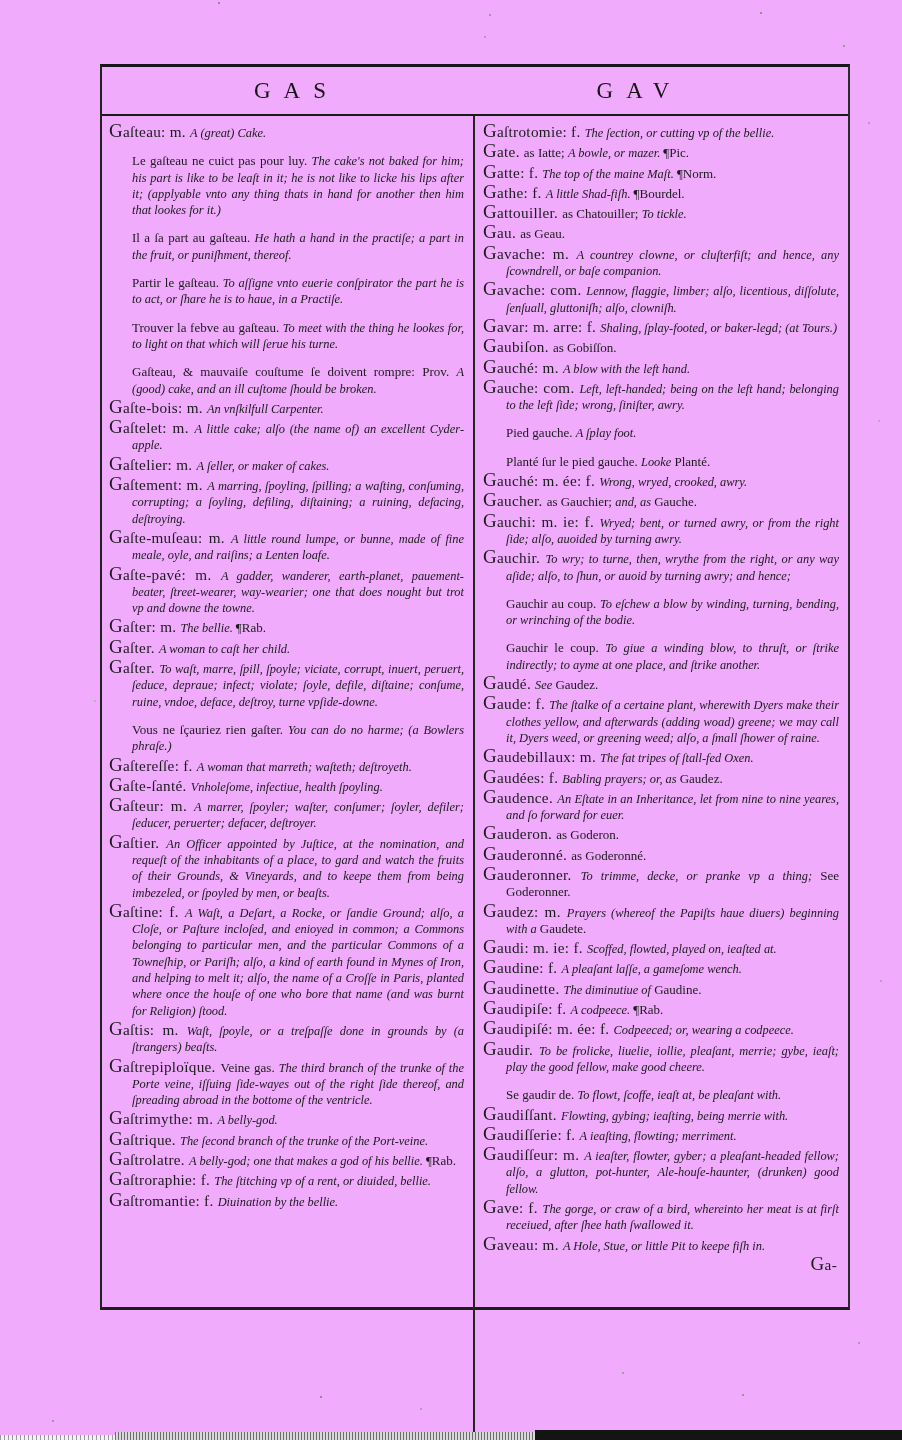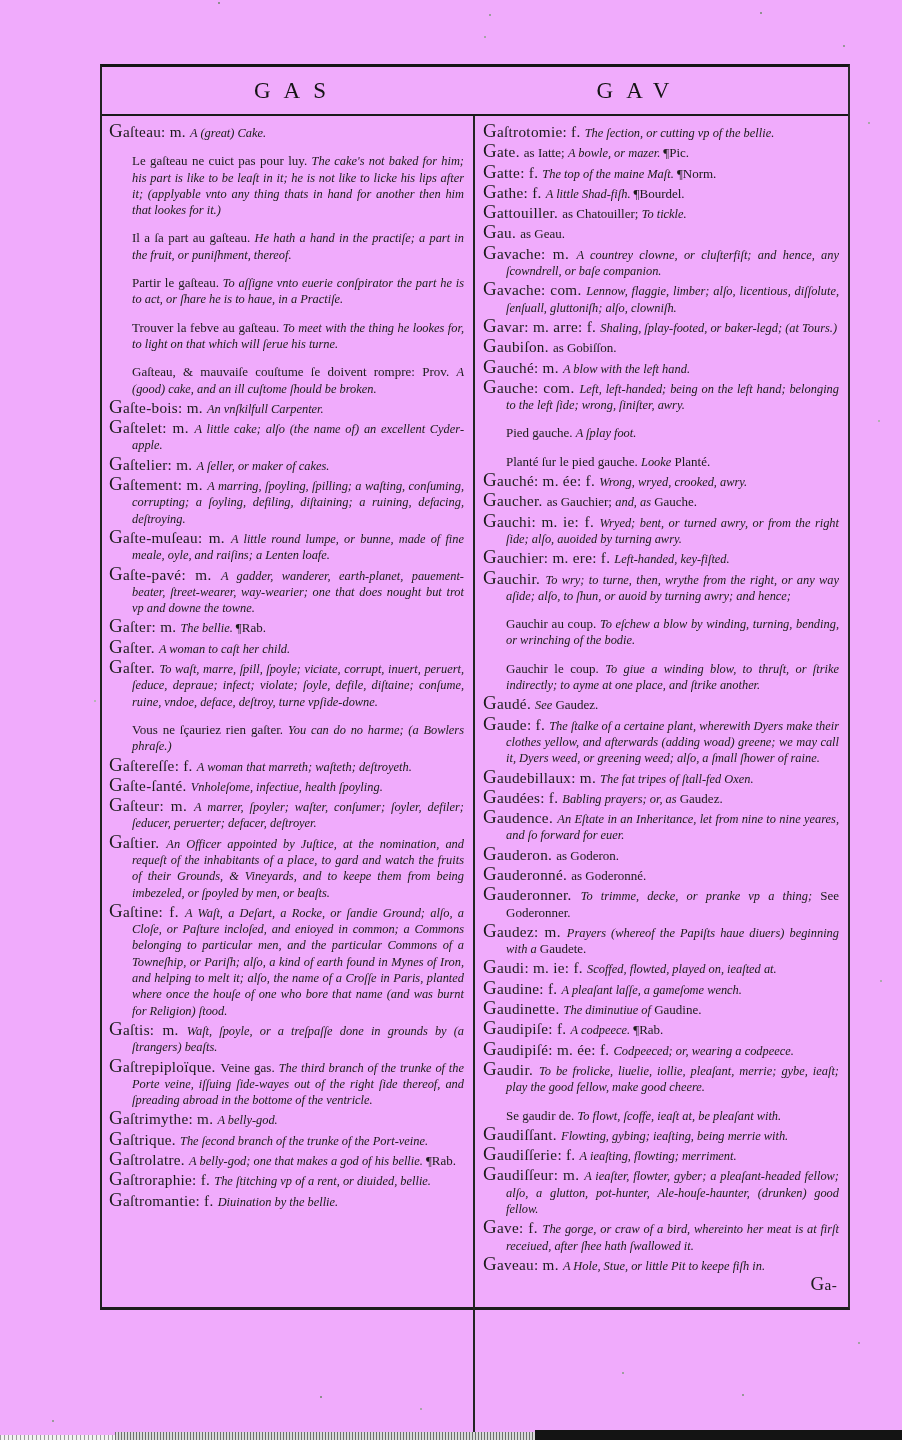--- a/index.html
+++ b/index.html
@@ -107,21 +107,20 @@
           <p class="entry"><span class="seg-head"><span class="cap">G</span>avache: com. </span><span class="seg-italic">Lennow, flaggie, limber; alſo, licentious, diſſolute, ſenſuall, gluttoniſh; alſo, clowniſh.</span></p>
           <p class="entry"><span class="seg-head"><span class="cap">G</span>avar: m. arre: f. </span><span class="seg-italic">Shaling, ſplay-footed, or baker-legd; (at Tours.)</span></p>
           <p class="entry"><span class="seg-head"><span class="cap">G</span>aubiſon. </span><span class="seg-roman">as Gobiſſon.</span></p>
           <p class="entry"><span class="seg-head"><span class="cap">G</span>auché: m. </span><span class="seg-italic">A blow with the left hand.</span></p>
           <p class="entry"><span class="seg-head"><span class="cap">G</span>auche: com. </span><span class="seg-italic">Left, left-handed; being on the left hand; belonging to the left ſide; wrong, ſiniſter, awry.</span></p>
           <p class="entry sub"><span class="seg-roman">Pied gauche. </span><span class="seg-italic">A ſplay foot.</span></p>
           <p class="entry sub"><span class="seg-roman">Planté ſur le pied gauche. </span><span class="seg-italic">Looke </span><span class="seg-roman">Planté.</span></p>
           <p class="entry"><span class="seg-head"><span class="cap">G</span>auché: m. ée: f. </span><span class="seg-italic">Wrong, wryed, crooked, awry.</span></p>
           <p class="entry"><span class="seg-head"><span class="cap">G</span>aucher. </span><span class="seg-roman">as Gauchier; </span><span class="seg-italic">and, as </span><span class="seg-roman">Gauche.</span></p>
           <p class="entry"><span class="seg-head"><span class="cap">G</span>auchi: m. ie: f. </span><span class="seg-italic">Wryed; bent, or turned awry, or from the right ſide; alſo, auoided by turning awry.</span></p>
-          <p class="entry"><span class="seg-head"><span class="cap">G</span>auchier: m. ere: f. </span><span class="seg-italic">Left-handed, key-fiſted.</span></p>
           <p class="entry"><span class="seg-head"><span class="cap">G</span>auchir. </span><span class="seg-italic">To wry; to turne, then, wrythe from the right, or any way aſide; alſo, to ſhun, or auoid by turning awry; and hence;</span></p>
           <p class="entry sub"><span class="seg-roman">Gauchir au coup. </span><span class="seg-italic">To eſchew a blow by winding, turning, bending, or wrinching of the bodie.</span></p>
           <p class="entry sub"><span class="seg-roman">Gauchir le coup. </span><span class="seg-italic">To giue a winding blow, to thruſt, or ſtrike indirectly; to ayme at one place, and ſtrike another.</span></p>
           <p class="entry"><span class="seg-head"><span class="cap">G</span>audé. </span><span class="seg-italic">See </span><span class="seg-roman">Gaudez.</span></p>
           <p class="entry"><span class="seg-head"><span class="cap">G</span>aude: f. </span><span class="seg-italic">The ſtalke of a certaine plant, wherewith Dyers make their clothes yellow, and afterwards (adding woad) greene; we may call it, Dyers weed, or greening weed; alſo, a ſmall ſhower of raine.</span></p>
           <p class="entry"><span class="seg-head"><span class="cap">G</span>audebillaux: m. </span><span class="seg-italic">The fat tripes of ſtall-fed Oxen.</span></p>
           <p class="entry"><span class="seg-head"><span class="cap">G</span>audées: f. </span><span class="seg-italic">Babling prayers; or, as </span><span class="seg-roman">Gaudez.</span></p>
           <p class="entry"><span class="seg-head"><span class="cap">G</span>audence. </span><span class="seg-italic">An Eſtate in an Inheritance, let from nine to nine yeares, and ſo forward for euer.</span></p>
           <p class="entry"><span class="seg-head"><span class="cap">G</span>auderon. </span><span class="seg-roman">as Goderon.</span></p>
           <p class="entry"><span class="seg-head"><span class="cap">G</span>auderonné. </span><span class="seg-roman">as Goderonné.</span></p>

